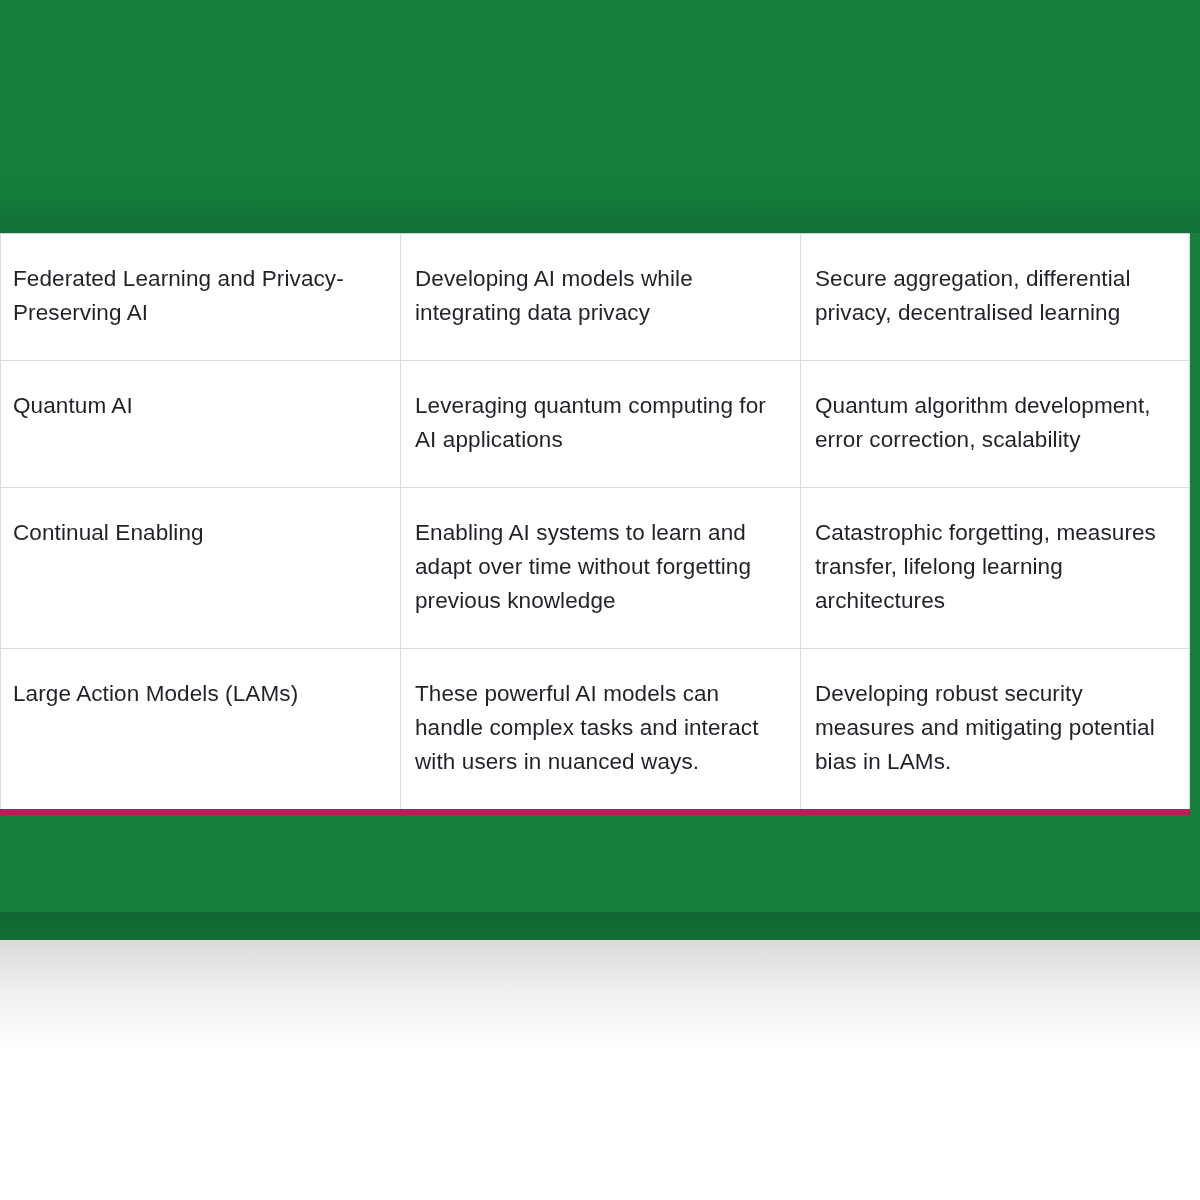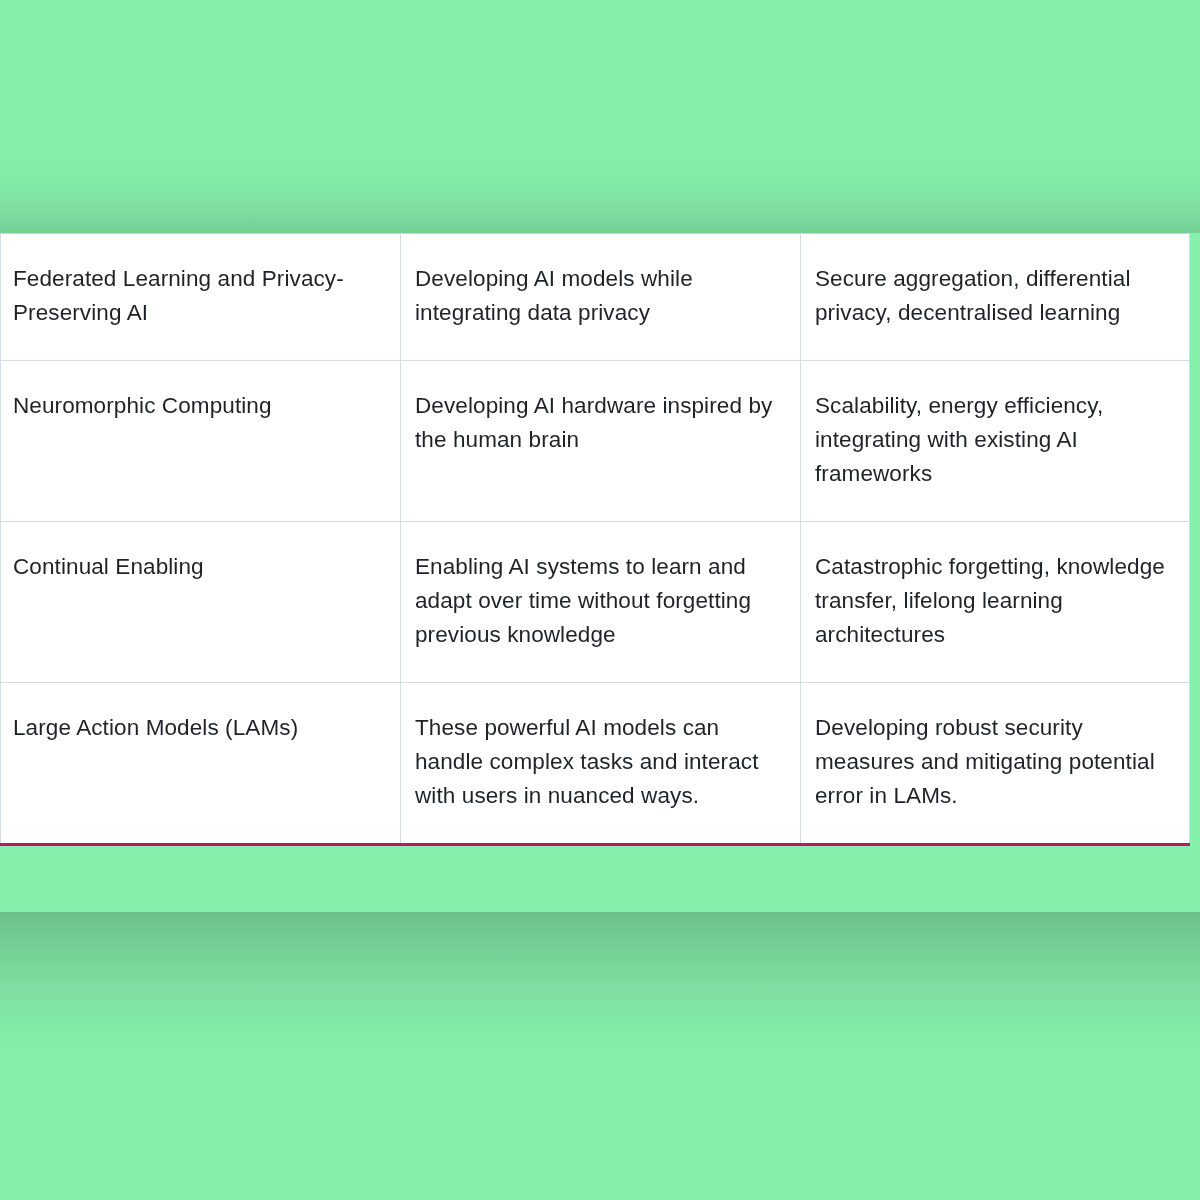--- a/index.html
+++ b/index.html
@@ -9,22 +9,22 @@
   }
   body {
     width: 1200px;
     height: 1200px;
     font-family: "Liberation Sans", sans-serif;
     overflow: hidden;
   }
   .page {
     position: relative;
     width: 1200px;
-    height: 1200px;
-    background: #86efac;
+    height: 940px;
+    background: #15803d;
   }
 
   
   .shadow-top {
     position: absolute;
     left: 0;
     top: 150px;
     width: 1200px;
     height: 83px;
     background: linear-gradient(to bottom, rgba(255,255,255,0) 0%, rgba(0,0,0,0.035) 55%, rgba(0,0,0,0.13) 100%);
@@ -69,21 +69,21 @@
     background: #ffffff;
   }
   table.data-table tr > td:first-child {
     border-left: 1px solid #d4dbe4;
     padding-left: 12px;
   }
   table.data-table tr:first-child > td {
     border-top: 1px solid #c9d2dd;
   }
   table.data-table tr:last-child > td {
-    border-bottom: 3px solid #be185d;
+    border-bottom: 6px solid #be185d;
   }
   col.c1 { width: 400px; }
   col.c2 { width: 400px; }
   col.c3 { width: 389px; }
 
   .cell-text {
     display: block;
     white-space: pre-line;
   }
 
@@ -113,51 +113,51 @@
           <td>
               <span class="cell-text">Federated Learning and Privacy-Preserving AI</span>
             </td>
           <td>
               <span class="cell-text">Developing AI models while integrating data privacy</span>
             </td>
           <td>
               <span class="cell-text">Secure aggregation, differential privacy, decentralised learning</span>
             </td>
         </tr>
-        <tr class="r2">
+        <tr class="r1">
           <td>
-              <span class="cell-text">Neuromorphic Computing</span>
+              <span class="cell-text">Quantum AI</span>
             </td>
           <td>
-              <span class="cell-text">Developing AI hardware inspired by the human brain</span>
+              <span class="cell-text">Leveraging quantum computing for AI applications</span>
             </td>
           <td>
-              <span class="cell-text">Scalability, energy efficiency, integrating with existing AI frameworks</span>
+              <span class="cell-text">Quantum algorithm development, error correction, scalability</span>
             </td>
         </tr>
         <tr class="r3">
           <td>
               <span class="cell-text">Continual Enabling</span>
             </td>
           <td>
               <span class="cell-text">Enabling AI systems to learn and adapt over time without forgetting previous knowledge</span>
             </td>
           <td>
-              <span class="cell-text">Catastrophic forgetting, knowledge transfer, lifelong learning architectures</span>
+              <span class="cell-text">Catastrophic forgetting, measures transfer, lifelong learning architectures</span>
             </td>
         </tr>
         <tr class="r4">
           <td>
               <span class="cell-text">Large Action Models (LAMs)</span>
             </td>
           <td>
               <span class="cell-text">These powerful AI models can handle complex tasks and interact with users in nuanced ways.</span>
             </td>
           <td>
-              <span class="cell-text">Developing robust security measures and mitigating potential error in LAMs.</span>
+              <span class="cell-text">Developing robust security measures and mitigating potential bias in LAMs.</span>
             </td>
         </tr>
       </tbody>
     </table>
   </div>
 
   <div class="shadow-bottom"></div>
 
 </div>
 

